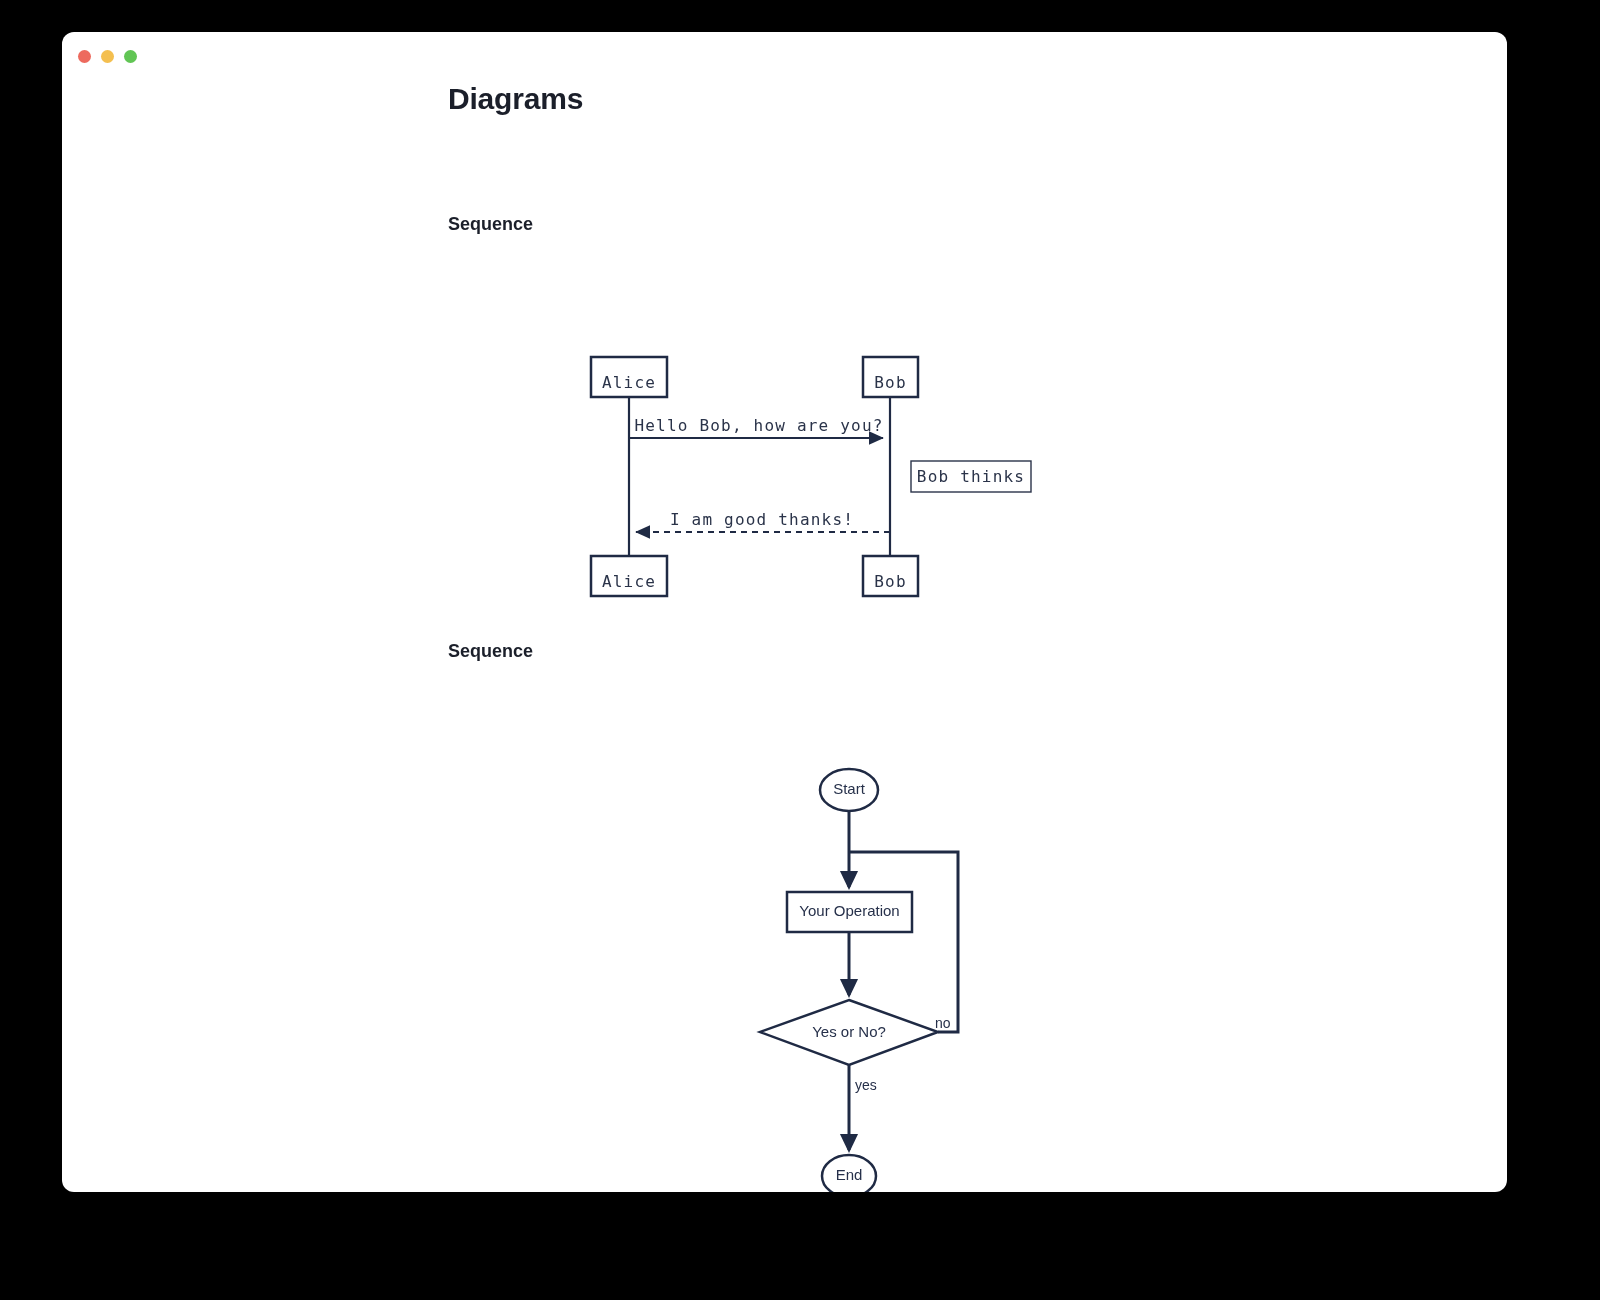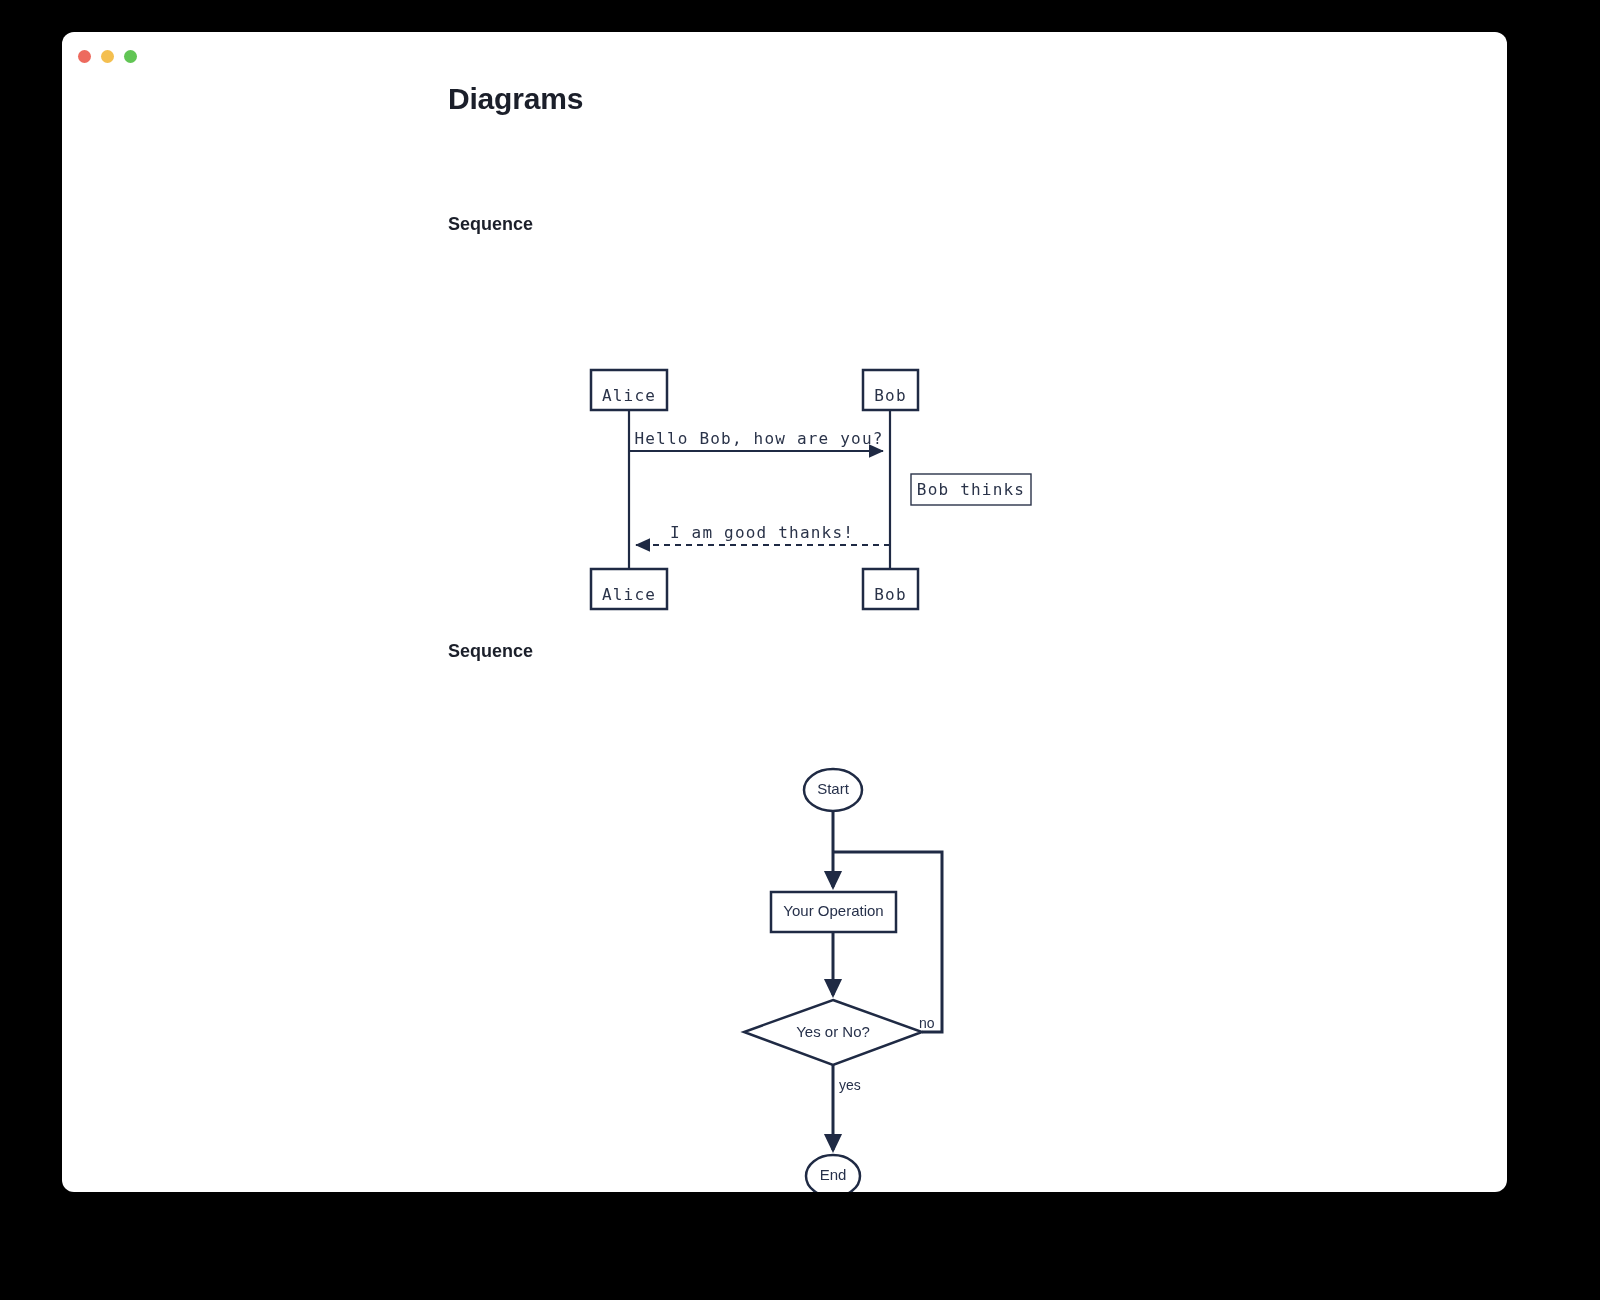--- a/index.html
+++ b/index.html
@@ -74,24 +74,24 @@
     left: 386px;
     font-size: 18px;
     font-weight: bold;
     color: #1b1f2a;
   }
   .section-sequence { top: 182px; }
   .section-flowchart { top: 609px; }
 
   .diagram {
     position: absolute;
-    left: 0;
+    left: 16px;
     top: 0;
   }
-  .seq-wrap { left: 0px; top: 14px; }
+  .seq-wrap { left: 0px; top: 1px; }
   svg { display: block; overflow: visible; }
   .mono-label {
     font-family: "DejaVu Sans Mono", "Liberation Mono", monospace;
     font-size: 16px;
     fill: #2a3349;
     letter-spacing: 1.2px;
   }
   .flow-label {
     font-family: "Liberation Sans", sans-serif;
     font-size: 15px;

